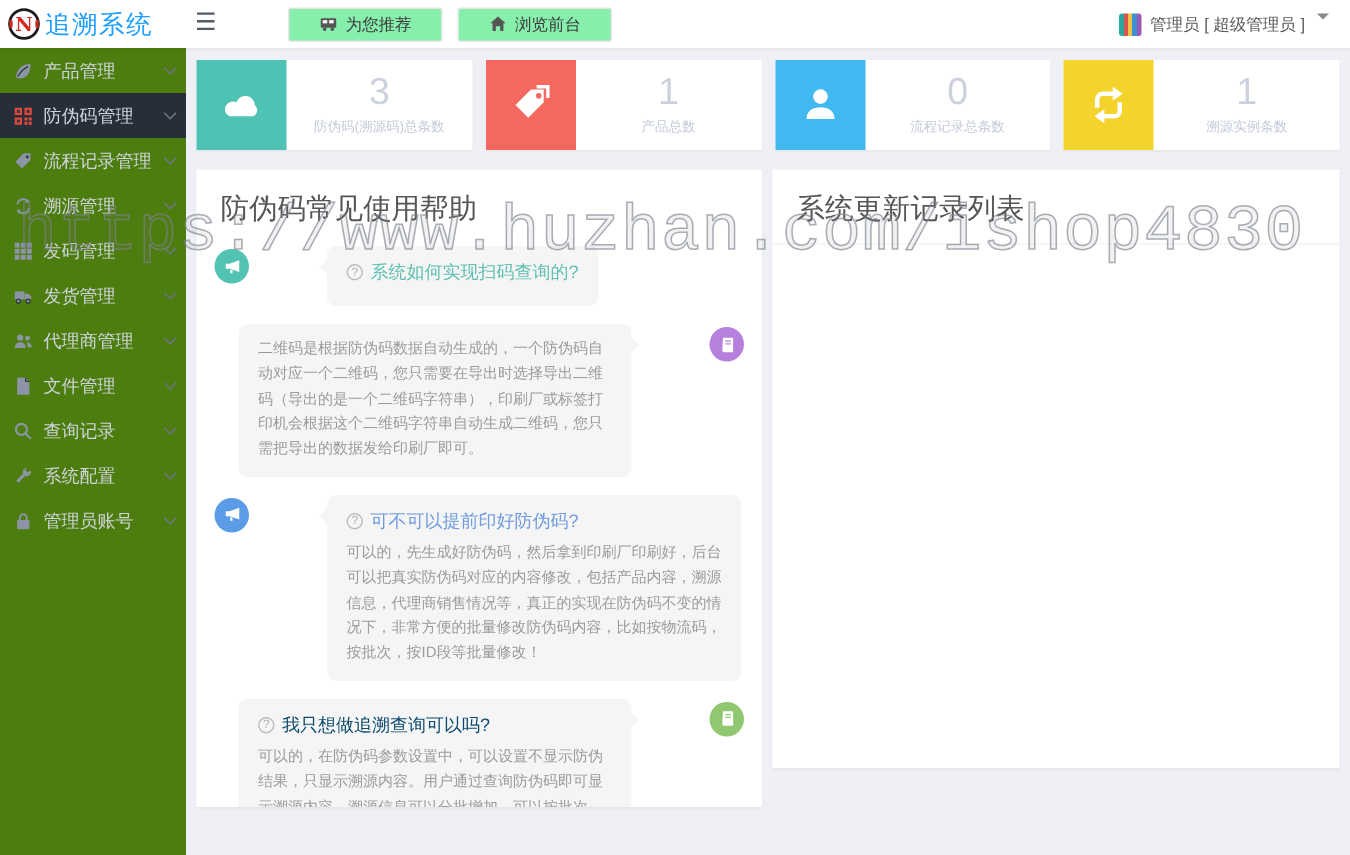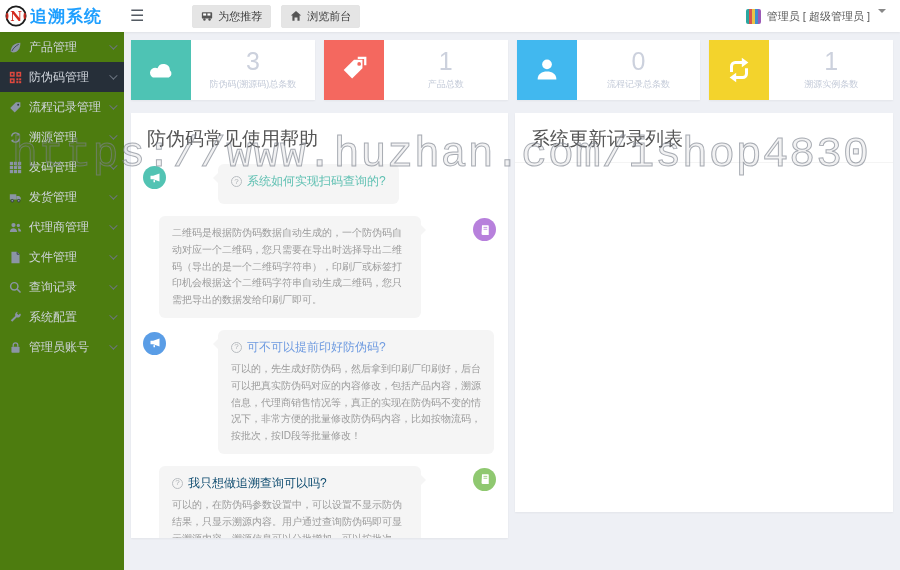--- a/index.html
+++ b/index.html
@@ -3,24 +3,24 @@
 <meta charset="utf-8">
 <style>
   * { margin:0; padding:0; box-sizing:border-box; }
   html,body { width:900px; height:570px; overflow:hidden; font-family:"Liberation Sans","DejaVu Sans",sans-serif; background:#eef0f5; }
   .app { position:relative; width:900px; height:570px; }
 
   
   .header { position:absolute; top:0; left:0; right:0; height:32px; background:#fff; display:flex; align-items:center; box-shadow:0 1px 2px rgba(0,0,0,.06); z-index:5; }
   .logo-area { width:124px; display:flex; align-items:center; padding-left:5px; gap:3px; }
   .emblem { width:22px; height:22px; flex:0 0 22px; }
-  .logo-text { font-size:17px; font-weight:bold; color:#1e9fff; letter-spacing:1px; }
+  .logo-text { font-size:17px; font-weight:normal; color:#1e9fff; letter-spacing:1px; }
   .hamburger { margin-left:6px; font-size:16px; color:#545b63; cursor:pointer; line-height:1; }
   .nav-btns { display:flex; gap:10px; margin-left:48px; }
-  .nav-btn { display:flex; align-items:center; gap:5px; border:1px solid #e4e4e4; border-radius:2px; background:#e5e5e5; padding:3px 8px; font-size:11px; color:#3c3c3c; cursor:pointer; }
+  .nav-btn { display:flex; align-items:center; gap:5px; border:1px solid #e4e4e4; border-radius:2px; background:#86efac; padding:3px 20px; font-size:11px; color:#3c3c3c; cursor:pointer; }
   .nav-btn svg { width:12px; height:12px; }
   .user-area { margin-left:auto; display:flex; align-items:flex-start; gap:6px; padding-right:14px; font-size:11px; color:#5a5a5a; cursor:pointer; }
   .avatar { width:15px; height:15px; border-radius:2px; background:linear-gradient(90deg,#2aa7a0 0 20%,#d9534f 20% 40%,#e8c547 40% 60%,#3f8fd0 60% 80%,#9b59b6 80% 100%); }
   .caret-down { width:0; height:0; border-left:4px solid transparent; border-right:4px solid transparent; border-top:4px solid #888; margin-left:2px; }
 
   
   .sidebar { position:absolute; top:32px; left:0; bottom:0; width:124px; background:#4d7c0f; z-index:4; }
   .side-item { height:30px; display:flex; align-items:center; padding:0 9px; gap:7px; color:#cfd4db; font-size:12px; cursor:pointer; }
   .side-item.active { background:#262f39; }
   .side-item .sicon { width:13px; height:13px; flex:0 0 13px; display:flex; align-items:center; justify-content:center; }

